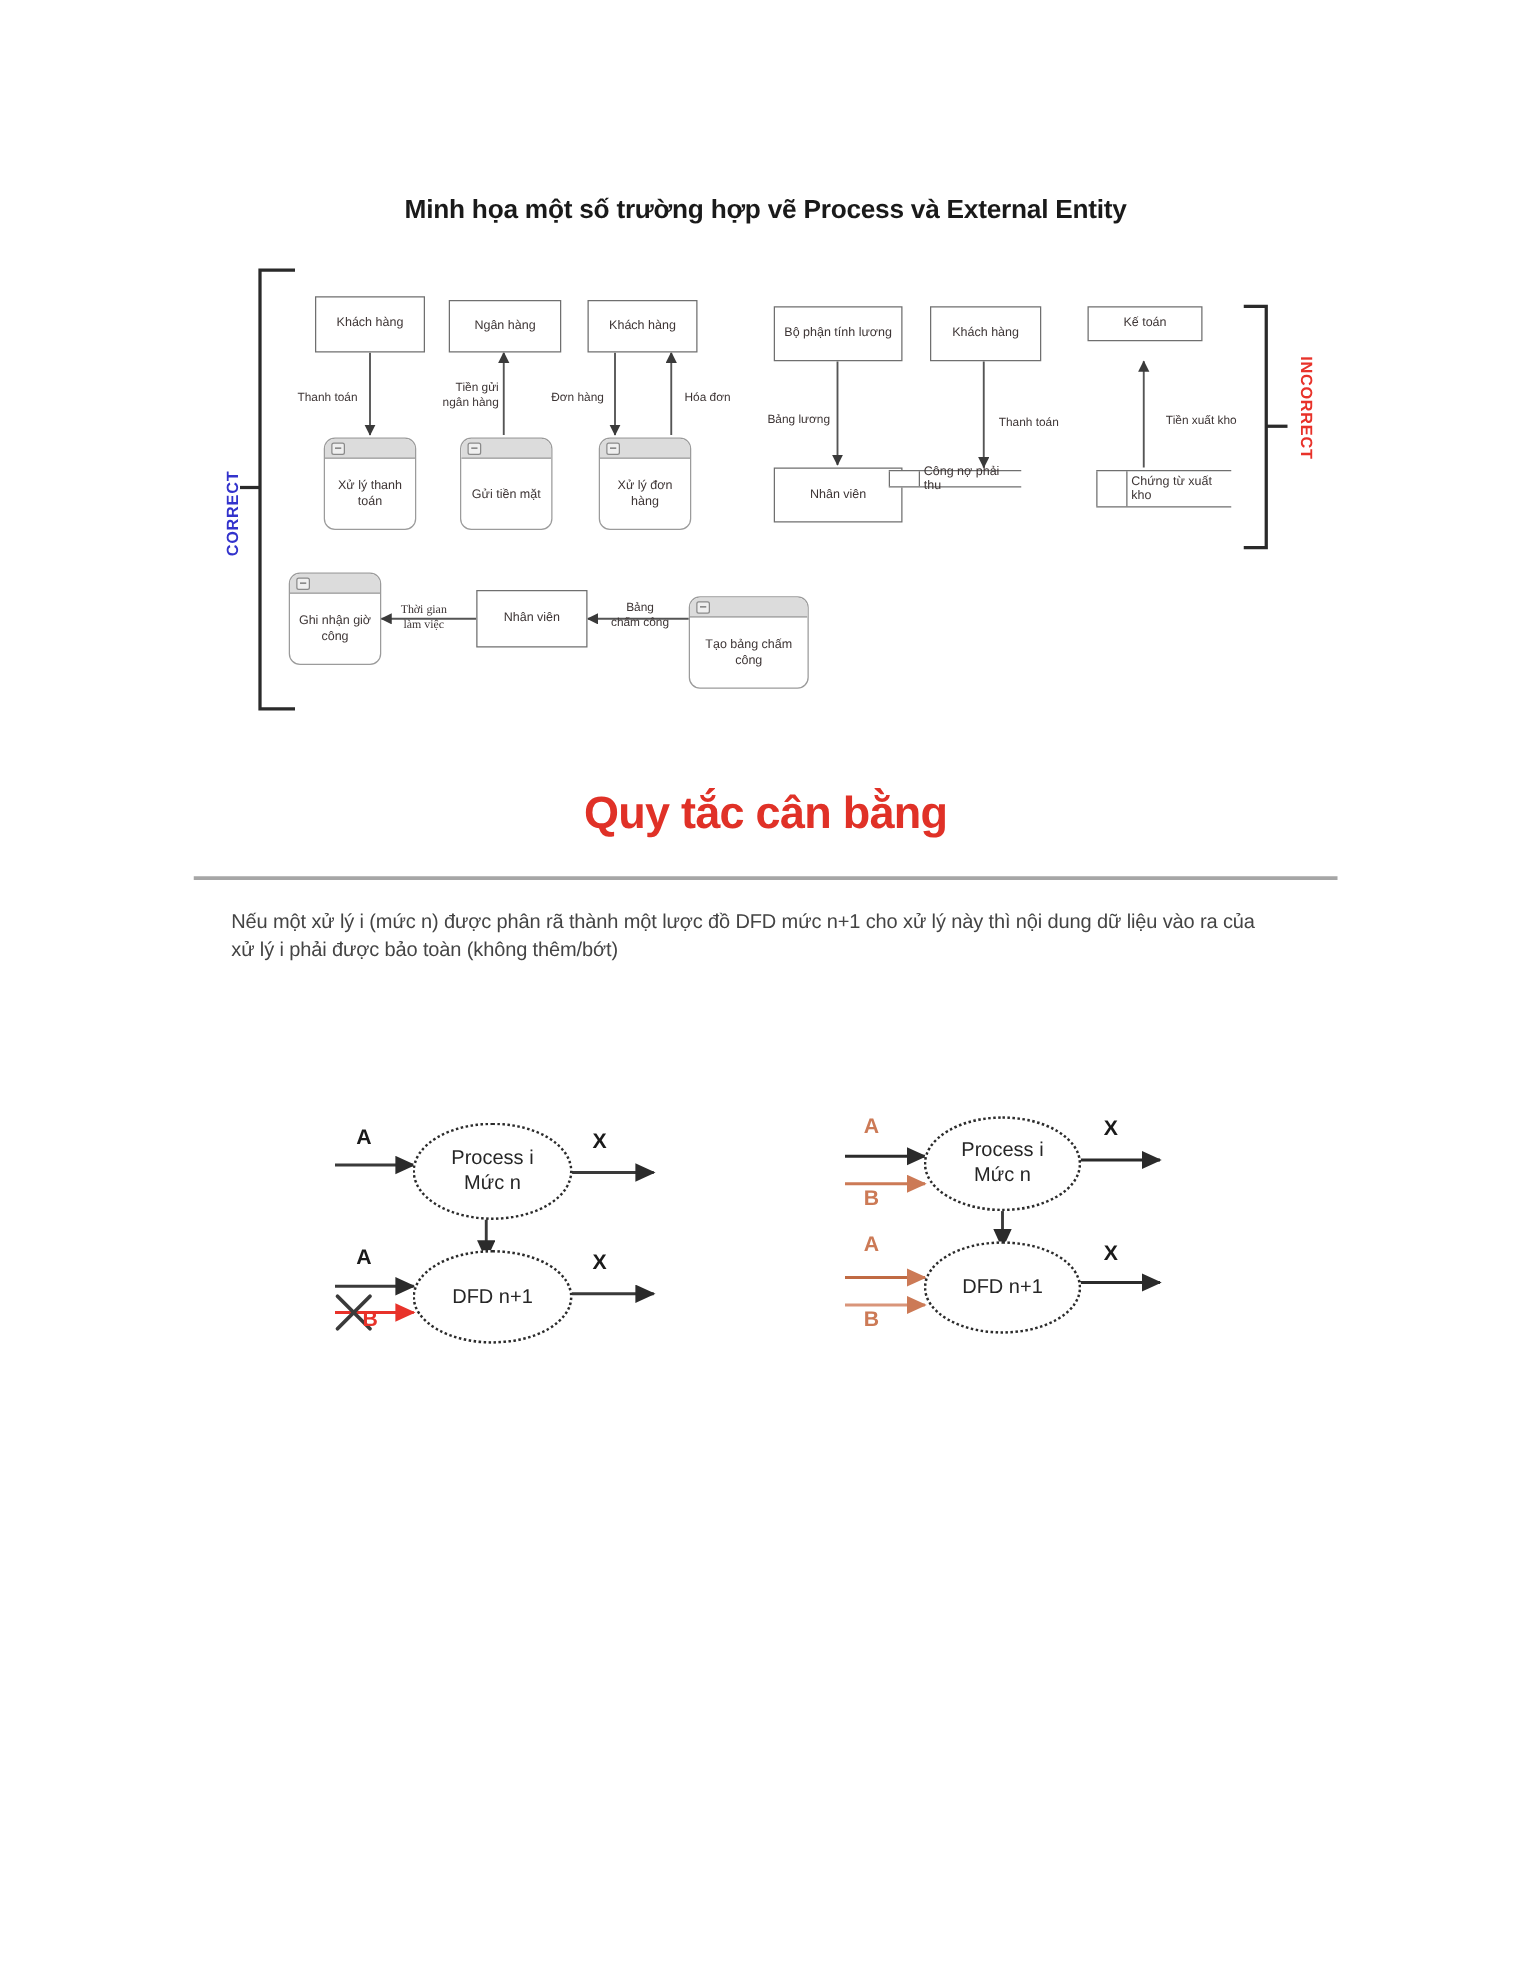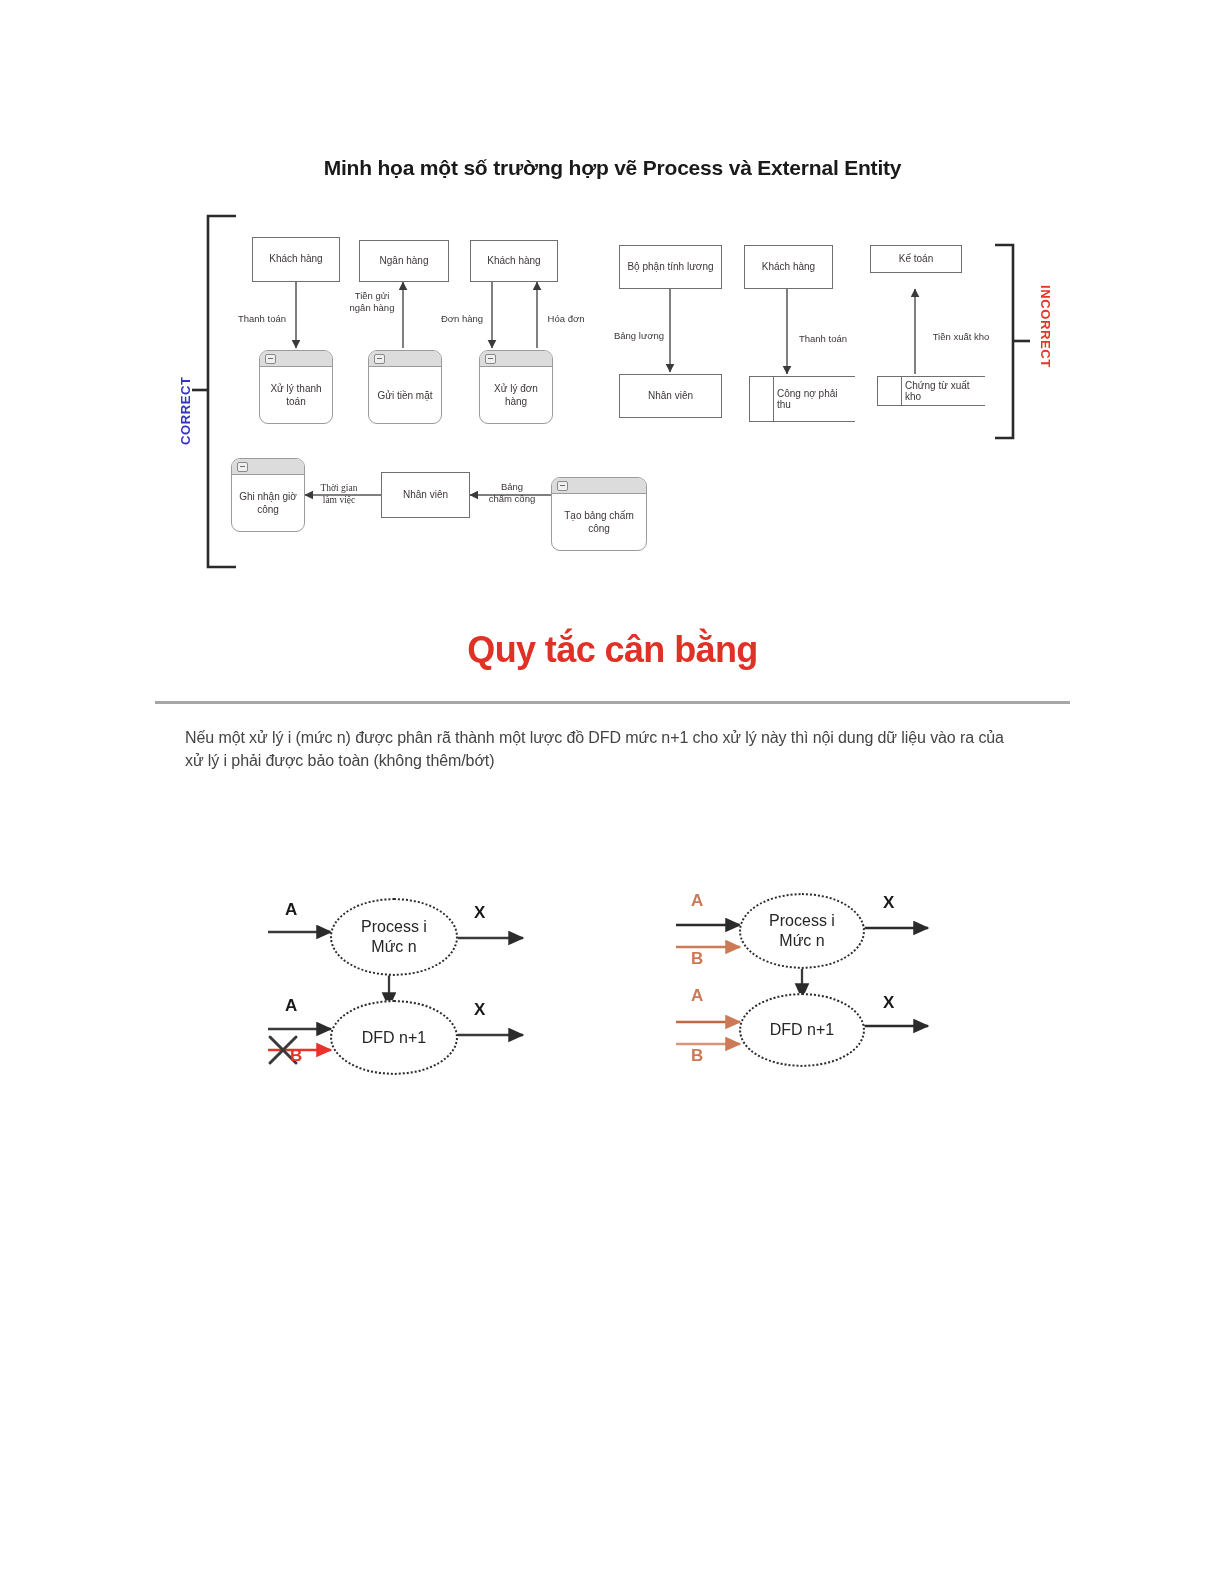--- a/index.html
+++ b/index.html
@@ -295,35 +295,35 @@
     <div class="process-body">Ghi nhận giờ công</div>
   </div>
   <div class="process-box" style="left:551px; top:458px; width:96px; height:74px;margin-top:19px;">
     <div class="process-head">
       <span class="glyph"></span>
     </div>
     <div class="process-body">Tạo bảng chấm công</div>
   </div>
 
   <div class="flow-label" style="left:232px; top:313px; width:60px;">Thanh toán</div>
-  <div class="flow-label" style="left:345px; top:290px; width:54px;">Tiền gửi
+  <div class="flow-label" style="left:345px; top:305px; width:54px;text-align:right;">Tiền gửi
 ngân hàng</div>
   <div class="flow-label" style="left:434px; top:313px; width:56px;">Đơn hàng</div>
   <div class="flow-label" style="left:541px; top:313px; width:50px;">Hóa đơn</div>
   <div class="flow-label" style="left:311px; top:483px; width:56px;font-family:Liberation Serif, serif;">Thời gian
 làm việc</div>
   <div class="flow-label" style="left:483px; top:469px; width:58px;margin-top:12px;">Bảng
 chấm công</div>
 
   <div class="entity-box" style="left:619px; top:245px; width:103px; height:44px;">Bộ phận tính lương</div>
   <div class="entity-box" style="left:744px; top:245px; width:89px; height:44px;">Khách hàng</div>
   <div class="entity-box" style="left:870px; top:245px; width:92px; height:28px;">Kế toán</div>
   <div class="entity-box" style="left:619px; top:374px; width:103px; height:44px;">Nhân viên</div>
 
-  <div class="store" style="left:749px; top:376px; width:106px; height:46px;justify-content:flex-end;">
+  <div class="store" style="left:711px; top:376px; width:106px; height:14px;justify-content:flex-end;">
     <div class="store-key"></div>
     <div class="store-label">Công nợ phải thu</div>
   </div>
   <div class="store" style="left:877px; top:376px; width:108px; height:30px;">
     <div class="store-key"></div>
     <div class="store-label">Chứng từ xuất kho</div>
   </div>
 
   <div class="flow-label" style="left:608px; top:330px; width:62px;">Bảng lương</div>
   <div class="flow-label" style="left:792px; top:333px; width:62px;">Thanh toán</div>

